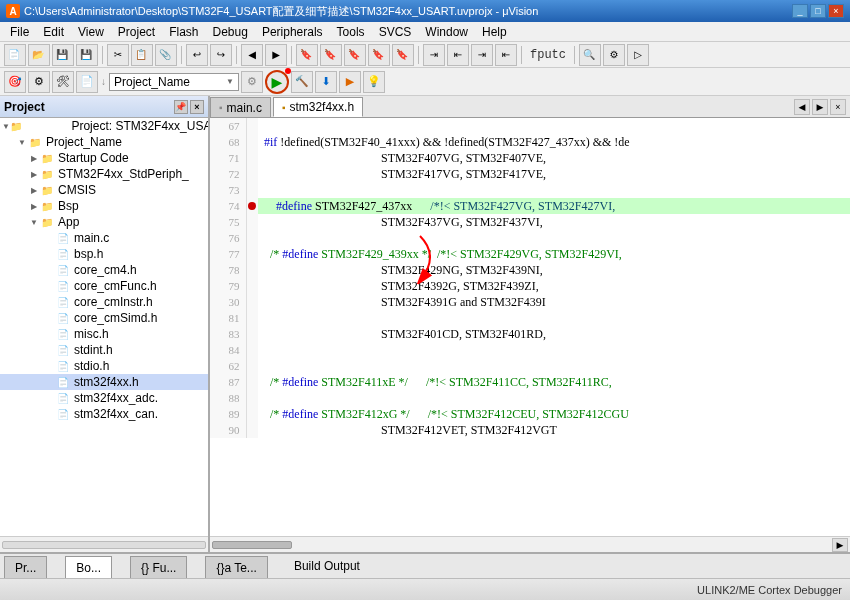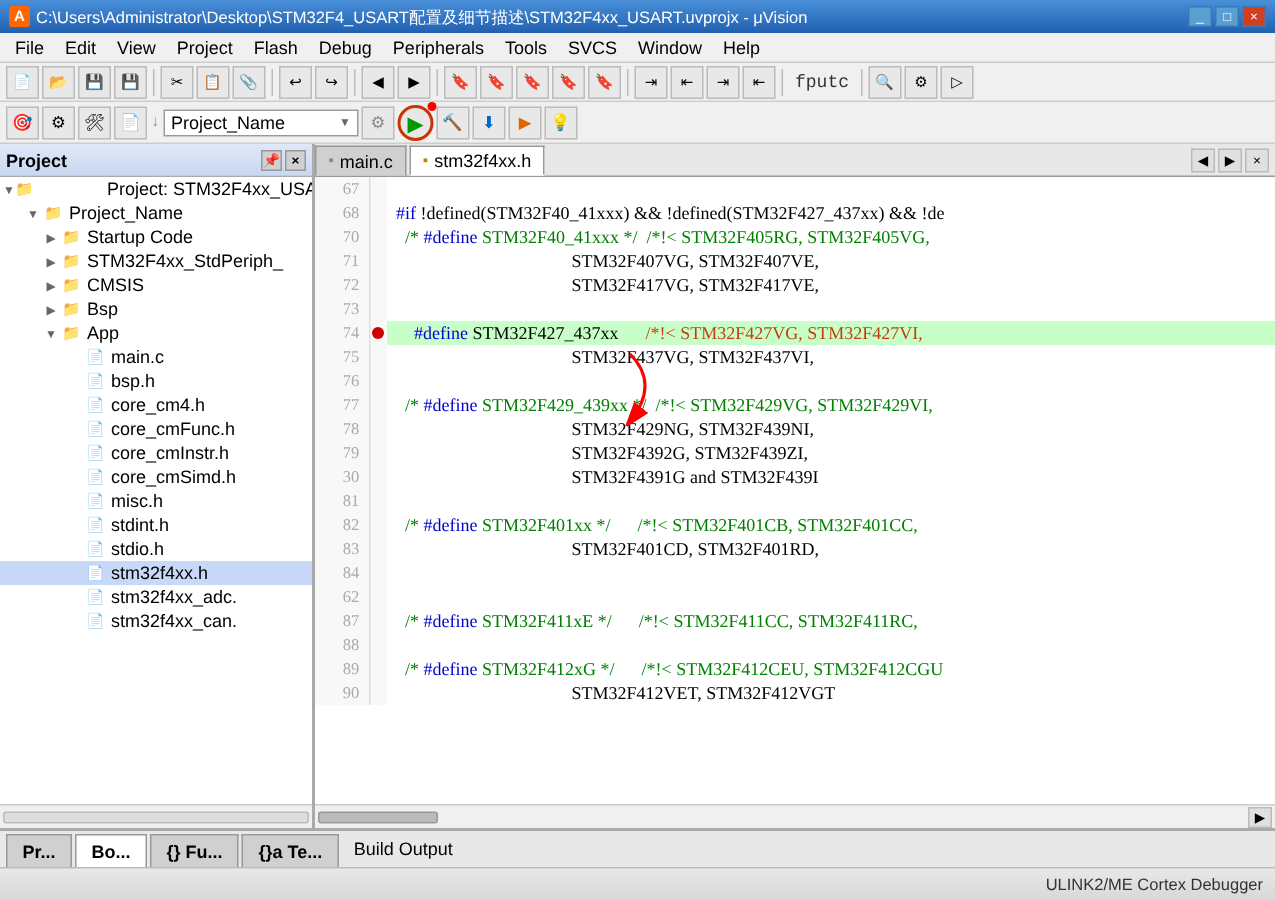--- a/index.html
+++ b/index.html
@@ -292,22 +292,21 @@
     .bottom-tab {
       height: 22px;
       padding: 0 10px;
       background: #d0d0d0;
       border: 1px solid #999;
       border-bottom: none;
       display: flex;
       align-items: center;
       font-size: 12px;
       cursor: pointer;
-      margin-right: 2px;
-      font-weight: bold;
+      margin-right: 18px;
     }
     .bottom-tab.active {
       background: white;
       text-align: center;
     }
 
     
     .status-bar {
       height: 22px;
       background: linear-gradient(to bottom, #e8e8e8, #d8d8d8);
@@ -580,45 +579,40 @@
               <td class="line-num">67</td>
               <td class="bp-col"></td>
               <td class="code-content">&nbsp;</td>
             </tr>
             <tr class="code-line">
               <td class="line-num">68</td>
               <td class="bp-col"></td>
               <td class="code-content"><span style="color:#0000cc;">#if</span> !defined(STM32F40_41xxx) &amp;&amp; !defined(STM32F427_437xx) &amp;&amp; !de</td>
             </tr>
             <tr class="code-line">
-              <td class="line-num">70</td>
-              <td class="bp-col"></td>
-              <td class="code-content">  <span style="color:#008000;">/* <span style="color:#0000cc;">#define</span> STM32F40_41xxx */  <span style="color:#008000;">/*!&lt; STM32F405RG, STM32F405VG,</span></span></td>
-            </tr>
-            <tr class="code-line">
               <td class="line-num">71</td>
               <td class="bp-col"></td>
               <td class="code-content">                                       STM32F407VG, STM32F407VE,</td>
             </tr>
             <tr class="code-line">
               <td class="line-num">72</td>
               <td class="bp-col"></td>
               <td class="code-content">                                       STM32F417VG, STM32F417VE,</td>
             </tr>
             <tr class="code-line">
               <td class="line-num">73</td>
               <td class="bp-col"></td>
               <td class="code-content">&nbsp;</td>
             </tr>
             <tr class="code-line highlighted">
               <td class="line-num">74</td>
               <td class="bp-col">
                 <div class="bp-dot"></div>
               </td>
-              <td class="code-content">    <span style="color:#0000cc;">#define</span> STM32F427_437xx      <span style="color:#008000;"><span style="color:#c2410c;">/*!&lt; STM32F427VG, STM32F427VI,</span></span></td>
+              <td class="code-content">    <span style="color:#0000cc;">#define</span> STM32F427_437xx      <span style="color:#008000;"><span style="color:#0c4a6e;">/*!&lt; STM32F427VG, STM32F427VI,</span></span></td>
             </tr>
             <tr class="code-line">
               <td class="line-num">75</td>
               <td class="bp-col"></td>
               <td class="code-content">                                       STM32F437VG, STM32F437VI,</td>
             </tr>
             <tr class="code-line">
               <td class="line-num">76</td>
               <td class="bp-col"></td>
               <td class="code-content">&nbsp;</td>
@@ -640,25 +634,20 @@
             </tr>
             <tr class="code-line">
               <td class="line-num">30</td>
               <td class="bp-col"></td>
               <td class="code-content">                                       STM32F4391G and STM32F439I</td>
             </tr>
             <tr class="code-line">
               <td class="line-num">81</td>
               <td class="bp-col"></td>
               <td class="code-content">&nbsp;</td>
-            </tr>
-            <tr class="code-line">
-              <td class="line-num">82</td>
-              <td class="bp-col"></td>
-              <td class="code-content">  <span style="color:#008000;">/* <span style="color:#0000cc;">#define</span> STM32F401xx */      <span style="color:#008000;">/*!&lt; STM32F401CB, STM32F401CC,</span></span></td>
             </tr>
             <tr class="code-line">
               <td class="line-num">83</td>
               <td class="bp-col"></td>
               <td class="code-content">                                       STM32F401CD, STM32F401RD,</td>
             </tr>
             <tr class="code-line">
               <td class="line-num">84</td>
               <td class="bp-col"></td>
               <td class="code-content">&nbsp;</td>

